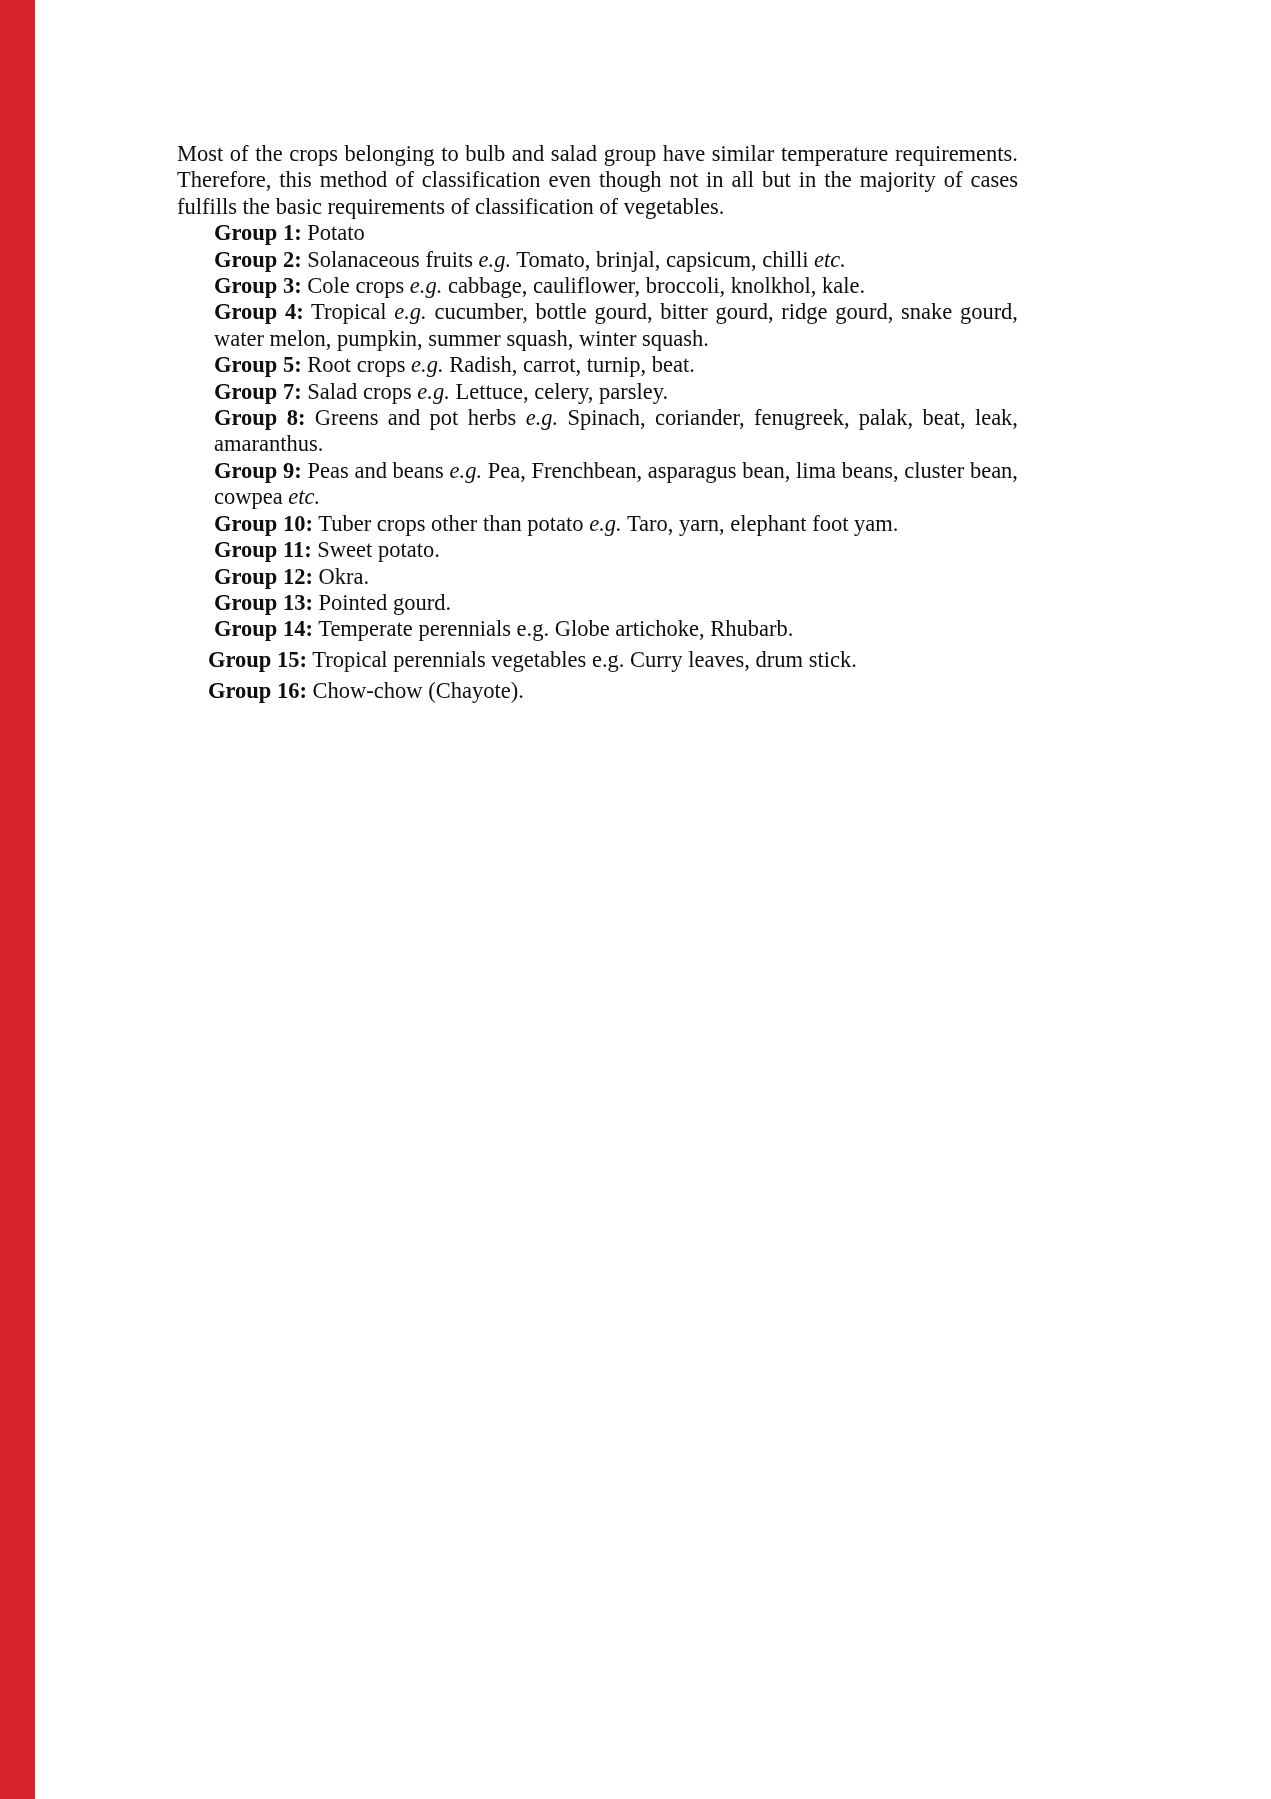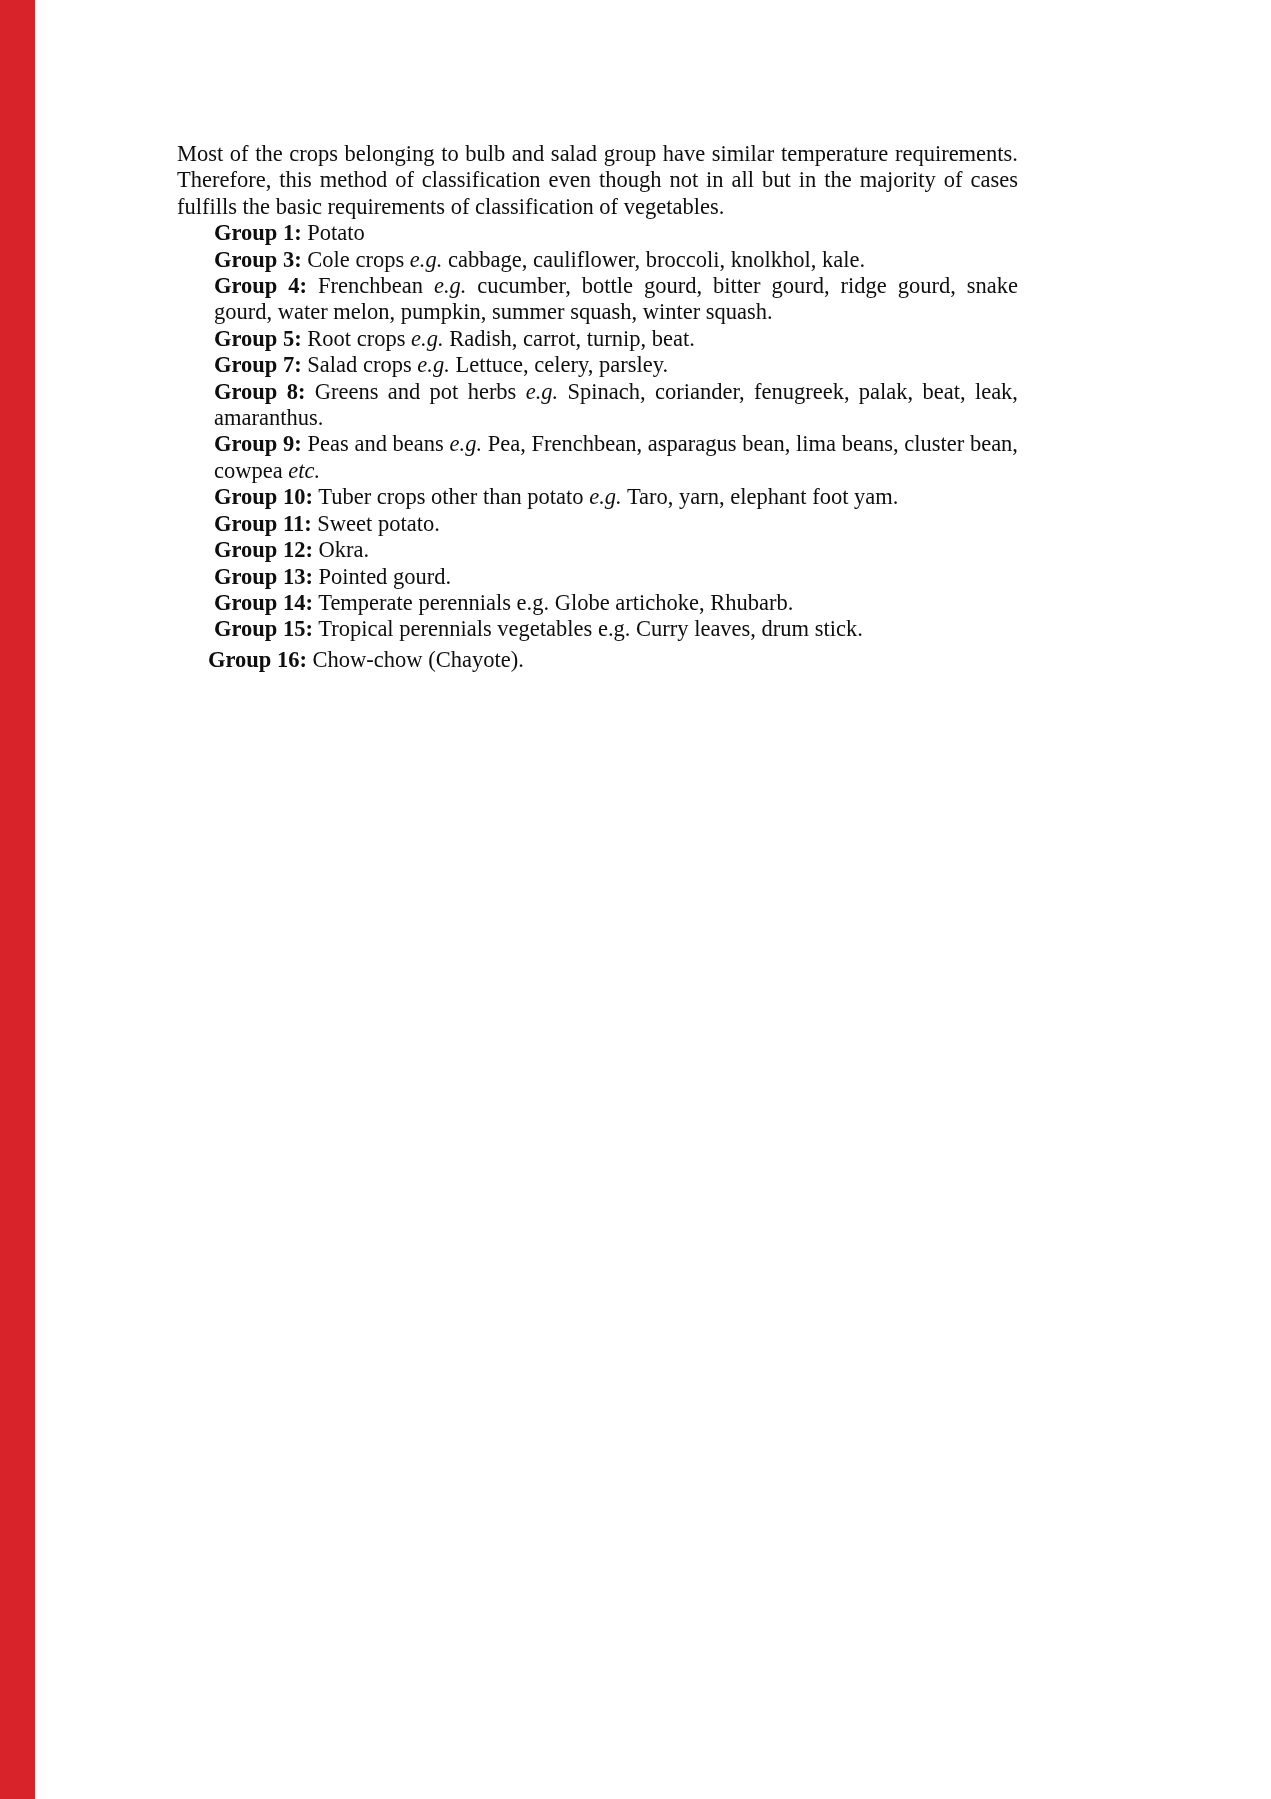--- a/index.html
+++ b/index.html
@@ -55,22 +55,23 @@
 </style>
 </head>
 <body>
 
 <div class="page" style="background: rgb(255, 255, 255); color: rgb(14, 14, 14);">
   <div class="red-edge-bar" style="background: rgb(216, 35, 42);"></div>
   <div class="text-block">
     <p class="intro-paragraph">Most of the crops belonging to bulb and salad group have similar temperature requirements. Therefore, this method of classification even though not in all but in the majority of cases fulfills the basic requirements of classification of vegetables.</p>
     <div class="group-list">
         <div class="group-item"><span class="group-label">Group 1:</span><span class="seg"> Potato</span></div>
+        <div class="group-item"><span class="group-label">Group 2:</span><span class="seg"> Solanaceous fruits </span><span class="seg italic">e.g.</span><span class="seg"> Tomato, brinjal, capsicum, chilli </span><span class="seg italic">etc.</span></div>
         <div class="group-item"><span class="group-label">Group 3:</span><span class="seg"> Cole crops </span><span class="seg italic">e.g.</span><span class="seg"> cabbage, cauliflower, broccoli, knolkhol, kale.</span></div>
-        <div class="group-item"><span class="group-label">Group 4:</span><span class="seg"> Frenchbean </span><span class="seg italic">e.g.</span><span class="seg"> cucumber, bottle gourd, bitter gourd, ridge gourd, snake gourd, water melon, pumpkin, summer squash, winter squash.</span></div>
+        <div class="group-item"><span class="group-label">Group 4:</span><span class="seg"> Tropical </span><span class="seg italic">e.g.</span><span class="seg"> cucumber, bottle gourd, bitter gourd, ridge gourd, snake gourd, water melon, pumpkin, summer squash, winter squash.</span></div>
         <div class="group-item"><span class="group-label">Group 5:</span><span class="seg"> Root crops </span><span class="seg italic">e.g.</span><span class="seg"> Radish, carrot, turnip, beat.</span></div>
         <div class="group-item"><span class="group-label">Group 7:</span><span class="seg"> Salad crops </span><span class="seg italic">e.g.</span><span class="seg"> Lettuce, celery, parsley.</span></div>
         <div class="group-item"><span class="group-label">Group 8:</span><span class="seg"> Greens and pot herbs </span><span class="seg italic">e.g.</span><span class="seg"> Spinach, coriander, fenugreek, palak, beat, leak, amaranthus.</span></div>
         <div class="group-item"><span class="group-label">Group 9:</span><span class="seg"> Peas and beans </span><span class="seg italic">e.g.</span><span class="seg"> Pea, Frenchbean, asparagus bean, lima beans, cluster bean, cowpea </span><span class="seg italic">etc.</span></div>
         <div class="group-item"><span class="group-label">Group 10:</span><span class="seg"> Tuber crops other than potato </span><span class="seg italic">e.g.</span><span class="seg"> Taro, yarn, elephant foot yam.</span></div>
         <div class="group-item"><span class="group-label">Group 11:</span><span class="seg"> Sweet potato.</span></div>
         <div class="group-item"><span class="group-label">Group 12:</span><span class="seg"> Okra.</span></div>
         <div class="group-item"><span class="group-label">Group 13:</span><span class="seg"> Pointed gourd.</span></div>
         <div class="group-item"><span class="group-label">Group 14:</span><span class="seg"> Temperate perennials e.g. Globe artichoke, Rhubarb.</span></div>
         <div class="group-item"><span class="group-label">Group 15:</span><span class="seg"> Tropical perennials vegetables e.g. Curry leaves, drum stick.</span></div>

